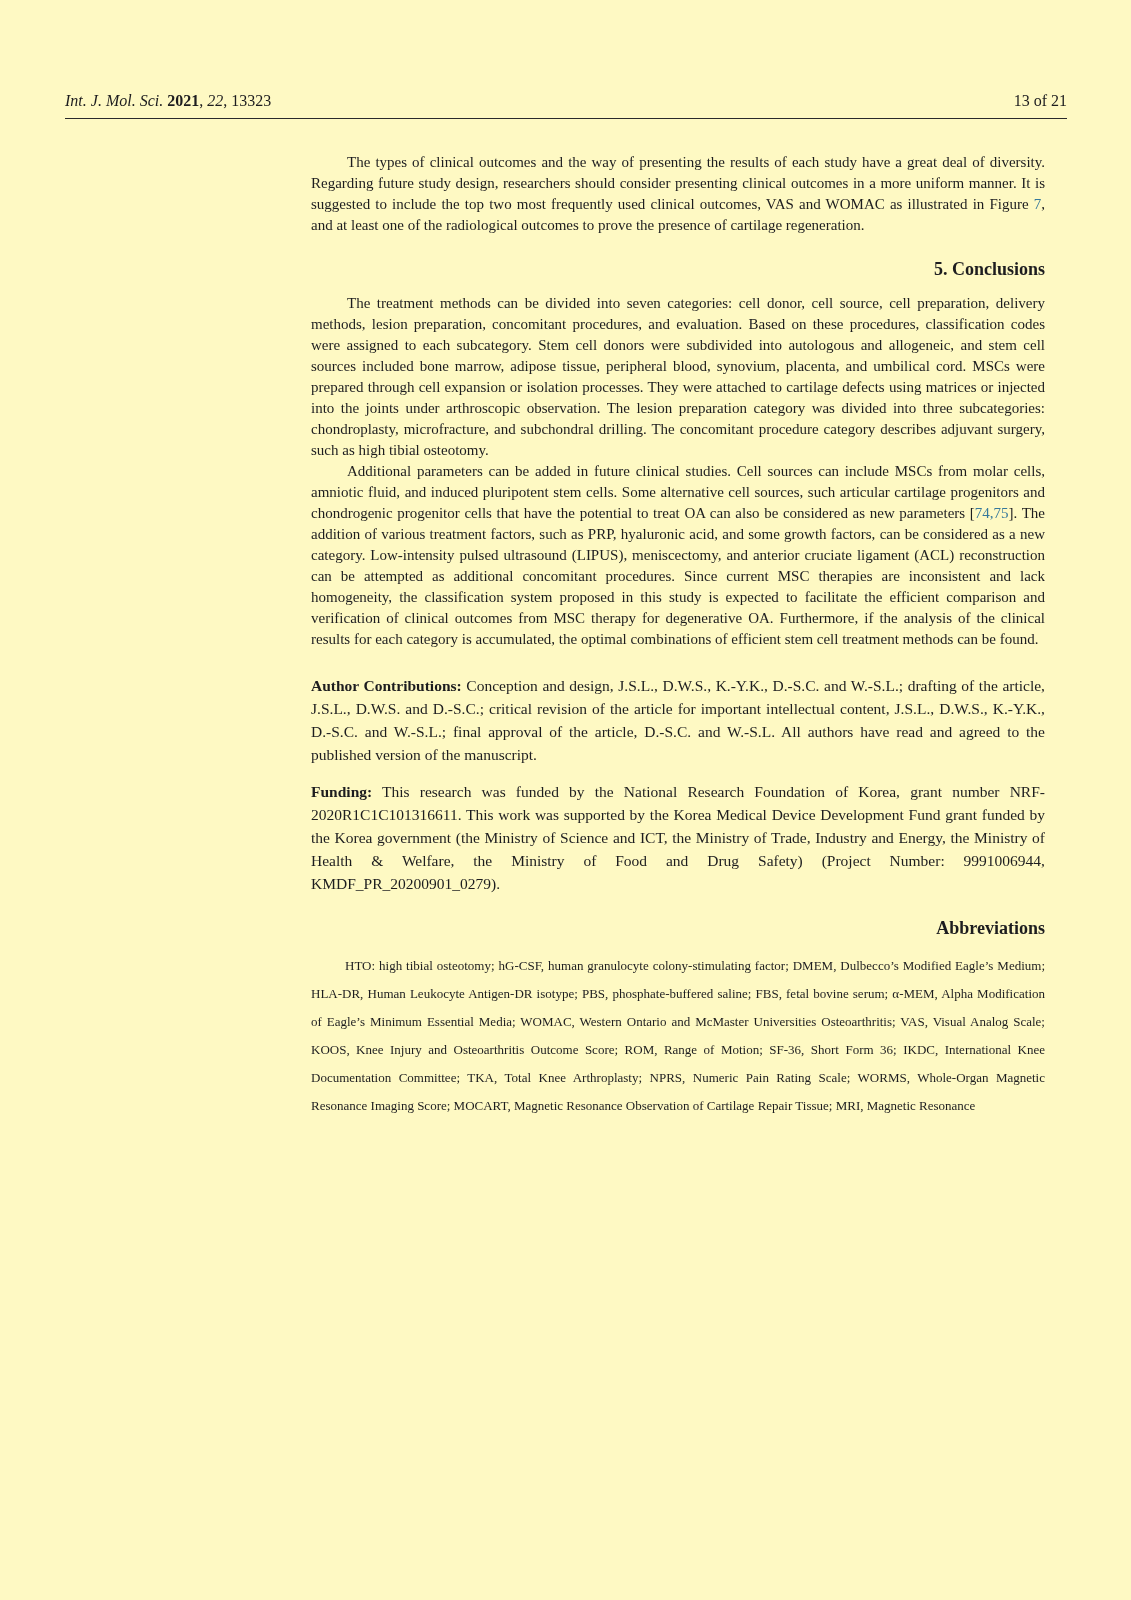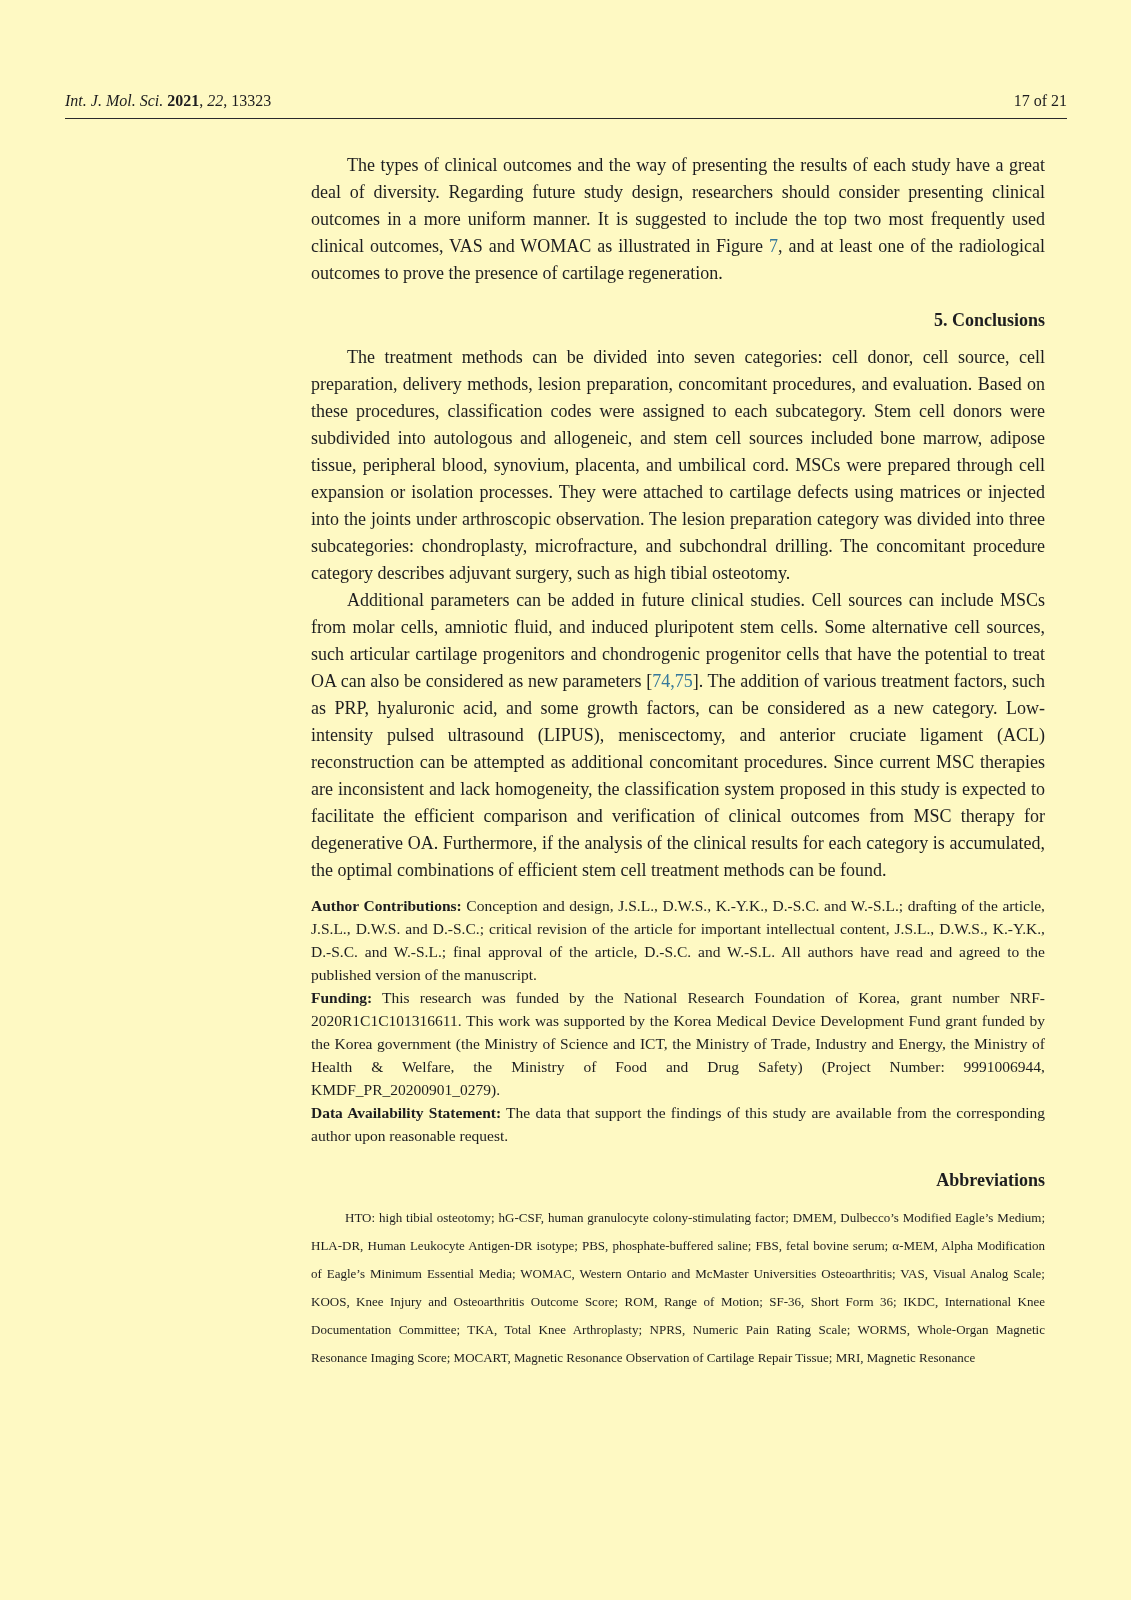--- a/index.html
+++ b/index.html
@@ -37,22 +37,22 @@
   }
   
   .content{
     position:absolute;
     left:311px;
     width:734px;
     top:152px;
   }
   p{margin:0;}
   .body-par{
-    font-size:18px;
-    line-height:27px;
+    font-size:15px;
+    line-height:21px;
     text-align:justify;
     text-indent:36px;
     color:#1d1d1f;
   }
   .section-heading{
     font-size:18px;
     font-weight:bold;
     margin:23px 0 13px 0;
     text-align:right;
     text-indent:0;
@@ -60,20 +60,21 @@
   .ref-link{
     color:#35789b;
     text-decoration:none;
     cursor:pointer;
   }
   
   .backmatter{
     font-size:15.5px;
     line-height:23px;
     text-align:justify;
+    margin-top:14px;
     color:#1d1d1f;
   }
   .backmatter .bm-label{font-weight:bold;}
   .abbrev-par{
     font-size:13px;
     line-height:28px;
     text-align:justify;
     text-indent:34px;
     color:#1d1d1f;
   }
@@ -81,42 +82,41 @@
 </style>
 </head>
 <body>
 
 <div class="page">
 
   <div class="running-header">
     <span>
       <span class="jname">Int. J. Mol. Sci.</span><span> </span><span class="jyear">2021</span><span>, </span><span class="jvol">22</span><span>, 13323</span>
     </span>
-    <span>17 of 21</span>
+    <span>13 of 21</span>
   </div>
   <div class="header-rule"></div>
 
   <div class="content">
 
     <p class="body-par"><span>The types of clinical outcomes and the way of presenting the results of each study have a great deal of diversity. Regarding future study design, researchers should consider presenting clinical outcomes in a more uniform manner. It is suggested to include the top two most frequently used clinical outcomes, VAS and WOMAC as illustrated in Figure </span><a class="ref-link">7</a><span>, and at least one of the radiological outcomes to prove the presence of cartilage regeneration.</span></p>
 
     <p class="section-heading">5. Conclusions</p>
 
 
     <p class="body-par">The treatment methods can be divided into seven categories: cell donor, cell source, cell preparation, delivery methods, lesion preparation, concomitant procedures, and evaluation. Based on these procedures, classification codes were assigned to each subcategory. Stem cell donors were subdivided into autologous and allogeneic, and stem cell sources included bone marrow, adipose tissue, peripheral blood, synovium, placenta, and umbilical cord. MSCs were prepared through cell expansion or isolation processes. They were attached to cartilage defects using matrices or injected into the joints under arthroscopic observation. The lesion preparation category was divided into three subcategories: chondroplasty, microfracture, and subchondral drilling. The concomitant procedure category describes adjuvant surgery, such as high tibial osteotomy.</p>
 
     <p class="body-par"><span>Additional parameters can be added in future clinical studies. Cell sources can include MSCs from molar cells, amniotic fluid, and induced pluripotent stem cells. Some alternative cell sources, such articular cartilage progenitors and chondrogenic progenitor cells that have the potential to treat OA can also be considered as new parameters [</span><a class="ref-link">74,75</a><span>]. The addition of various treatment factors, such as PRP, hyaluronic acid, and some growth factors, can be considered as a new category. Low-intensity pulsed ultrasound (LIPUS), meniscectomy, and anterior cruciate ligament (ACL) reconstruction can be attempted as additional concomitant procedures. Since current MSC therapies are inconsistent and lack homogeneity, the classification system proposed in this study is expected to facilitate the efficient comparison and verification of clinical outcomes from MSC therapy for degenerative OA. Furthermore, if the analysis of the clinical results for each category is accumulated, the optimal combinations of efficient stem cell treatment methods can be found.</span></p>
 
     <div class="spacer-lg"></div>
 
     <p class="backmatter"><span class="bm-label">Author Contributions:</span><span> Conception and design, J.S.L., D.W.S., K.-Y.K., D.-S.C. and W.-S.L.; drafting of the article, J.S.L., D.W.S. and D.-S.C.; critical revision of the article for important intellectual content, J.S.L., D.W.S., K.-Y.K., D.-S.C. and W.-S.L.; final approval of the article, D.-S.C. and W.-S.L. All authors have read and agreed to the published version of the manuscript.</span></p>
 
     <p class="backmatter"><span class="bm-label">Funding:</span><span> This research was funded by the National Research Foundation of Korea, grant number NRF-2020R1C1C101316611. This work was supported by the Korea Medical Device Development Fund grant funded by the Korea government (the Ministry of Science and ICT, the Ministry of Trade, Industry and Energy, the Ministry of Health &amp; Welfare, the Ministry of Food and Drug Safety) (Project Number: 9991006944, KMDF_PR_20200901_0279).</span></p>
 
-    <p class="backmatter"><span class="bm-label">Data Availability Statement:</span><span> The data that support the findings of this study are available from the corresponding author upon reasonable request.</span></p>
 
 
     <p class="section-heading" style="">Abbreviations</p>
 
     <p class="abbrev-par">HTO: high tibial osteotomy; hG-CSF, human granulocyte colony-stimulating factor; DMEM, Dulbecco’s Modified Eagle’s Medium; HLA-DR, Human Leukocyte Antigen-DR isotype; PBS, phosphate-buffered saline; FBS, fetal bovine serum; α-MEM, Alpha Modification of Eagle’s Minimum Essential Media; WOMAC, Western Ontario and McMaster Universities Osteoarthritis; VAS, Visual Analog Scale; KOOS, Knee Injury and Osteoarthritis Outcome Score; ROM, Range of Motion; SF-36, Short Form 36; IKDC, International Knee Documentation Committee; TKA, Total Knee Arthroplasty; NPRS, Numeric Pain Rating Scale; WORMS, Whole-Organ Magnetic Resonance Imaging Score; MOCART, Magnetic Resonance Observation of Cartilage Repair Tissue; MRI, Magnetic Resonance</p>
 
   </div>
 </div>
 
 </body></html>

